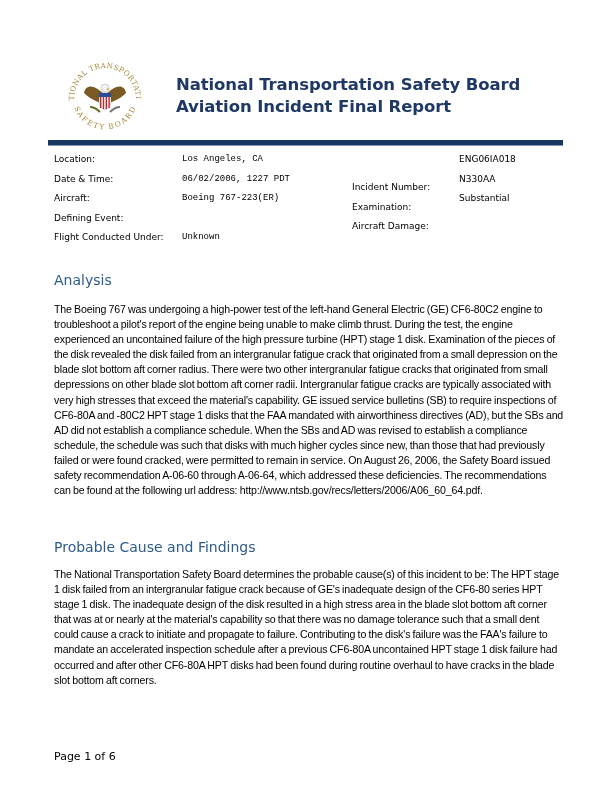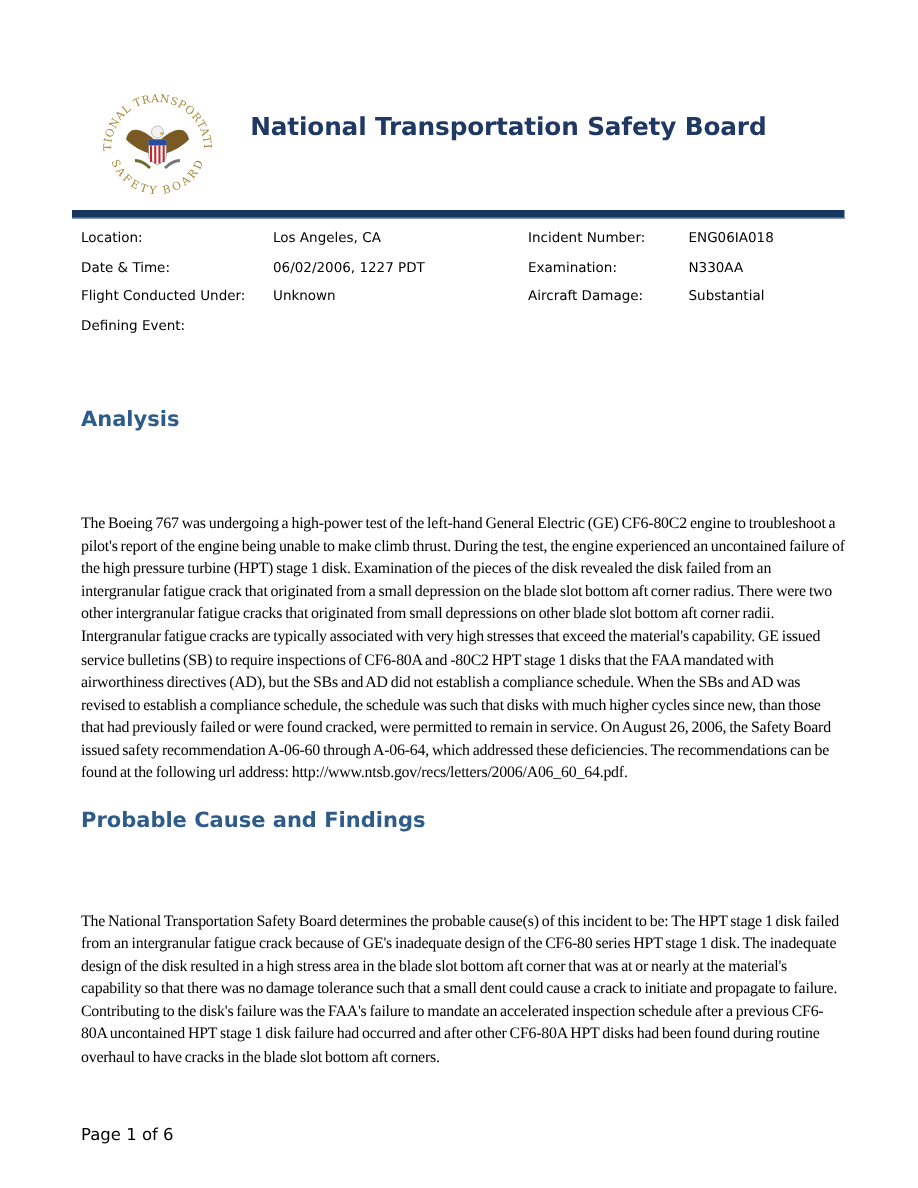--- a/index.html
+++ b/index.html
@@ -1,31 +1,31 @@
 <!DOCTYPE html>
 <html><head>
   <meta charset="utf-8">
   <style>
     html, body { margin: 0; padding: 0; background: #ffffff; }
     body { width: 612px; height: 792px; position: relative; overflow: hidden; }
     .seal { position: absolute; left: 60px; top: 55px; width: 90px; height: 80px; }
-    .title-block { position: absolute; left: 151px; top: 74px; width: 360px; text-align: right; color: #1f3864; font-family: "DejaVu Sans", sans-serif; font-weight: bold; font-size: 16.5px; line-height: 22px; letter-spacing: -0.1px; }
+    .title-block { position: absolute; left: 176px; top: 74px; width: 360px; text-align: left; color: #1f3864; font-family: "DejaVu Sans", sans-serif; font-weight: bold; font-size: 16.5px; line-height: 22px; letter-spacing: -0.1px; }
     .rule { position: absolute; left: 48px; top: 140px; width: 515px; height: 5px; background: #17375e; border-bottom: 1px solid #8096b8; }
     .info { position: absolute; top: 152px; font-family: "DejaVu Sans", sans-serif; font-size: 9px; color: #000; }
     .info .row { height: 19.5px; line-height: 14px; white-space: nowrap; }
     .lbl { position: absolute; }
     .info-left .lbl { left: 0; }
-    .info-left .val { position: absolute; left: 128px; }
-    .info-right .lbl { left: 0; }
+    .info-left .val { position: absolute; left: 128px; font-family: Liberation Mono, monospace; }
+    .info-right .lbl { left: 0; margin-top: 28px; }
     .info-right .val { position: absolute; left: 107px; }
     .info-left { left: 54px; width: 280px; }
     .info-right { left: 352px; width: 220px; }
     .info .row { position: relative; }
-    .section-h { position: absolute; left: 54px; font-family: "DejaVu Sans", sans-serif; font-size: 14px; color: #2e5c8a; font-weight: bold; }
-    .body-text { position: absolute; left: 54px; width: 510px; font-family: Liberation Serif, serif; font-size: 10.6px; line-height: 15.1px; color: #000; letter-spacing: -0.15px; word-spacing: -0.5px; margin-top: 40px; }
+    .section-h { position: absolute; left: 54px; font-family: "DejaVu Sans", sans-serif; font-size: 14px; color: #2e5c8a; font-weight: normal; }
+    .body-text { position: absolute; left: 54px; width: 510px; font-family: Liberation Sans, sans-serif; font-size: 10.6px; line-height: 15.1px; color: #000; letter-spacing: -0.15px; word-spacing: -0.5px; }
     .footer { position: absolute; left: 54px; top: 750px; font-family: "DejaVu Sans", sans-serif; font-size: 11px; color: #000; }
   </style>
 </head>
 <body>
 
 <div class="seal">
   <svg width="90" height="80" viewBox="0 0 90 80">
     <defs>
       <path id="arcTop" d="M 14 44 A 31 31 0 0 1 76 44"></path>
       <path id="arcBot" d="M 20 52 A 27 27 0 0 0 70 52"></path>
@@ -50,40 +50,45 @@
     <rect x="45.6" y="42" width="1.4" height="12" fill="#c0282d"></rect>
     <rect x="48.4" y="42" width="1.4" height="11" fill="#c0282d"></rect>
 
     <path d="M30 52 C 34 52, 38 55, 40 57" stroke="#6b6b2a" stroke-width="2" fill="none"></path>
     <path d="M60 52 C 56 52, 52 55, 50 57" stroke="#777" stroke-width="2" fill="none"></path>
   </svg>
 </div>
 
 <div class="title-block">
   <div>National Transportation Safety Board</div>
+  <div>Aviation Incident Final Report</div>
 </div>
 
 <div class="rule"></div>
 
 <div class="info info-left">
   <div class="row">
     <span class="lbl">Location:</span>
     <span class="val">Los Angeles, CA</span>
   </div>
   <div class="row">
     <span class="lbl">Date &amp; Time:</span>
     <span class="val">06/02/2006, 1227 PDT</span>
   </div>
   <div class="row">
-    <span class="lbl">Flight Conducted Under:</span>
-    <span class="val">Unknown</span>
+    <span class="lbl">Aircraft:</span>
+    <span class="val">Boeing 767-223(ER)</span>
   </div>
   <div class="row">
     <span class="lbl">Defining Event:</span>
     <span class="val"></span>
+  </div>
+  <div class="row">
+    <span class="lbl">Flight Conducted Under:</span>
+    <span class="val">Unknown</span>
   </div>
 </div>
 
 <div class="info info-right">
   <div class="row">
     <span class="lbl">Incident Number:</span>
     <span class="val">ENG06IA018</span>
   </div>
   <div class="row">
     <span class="lbl">Examination:</span>

